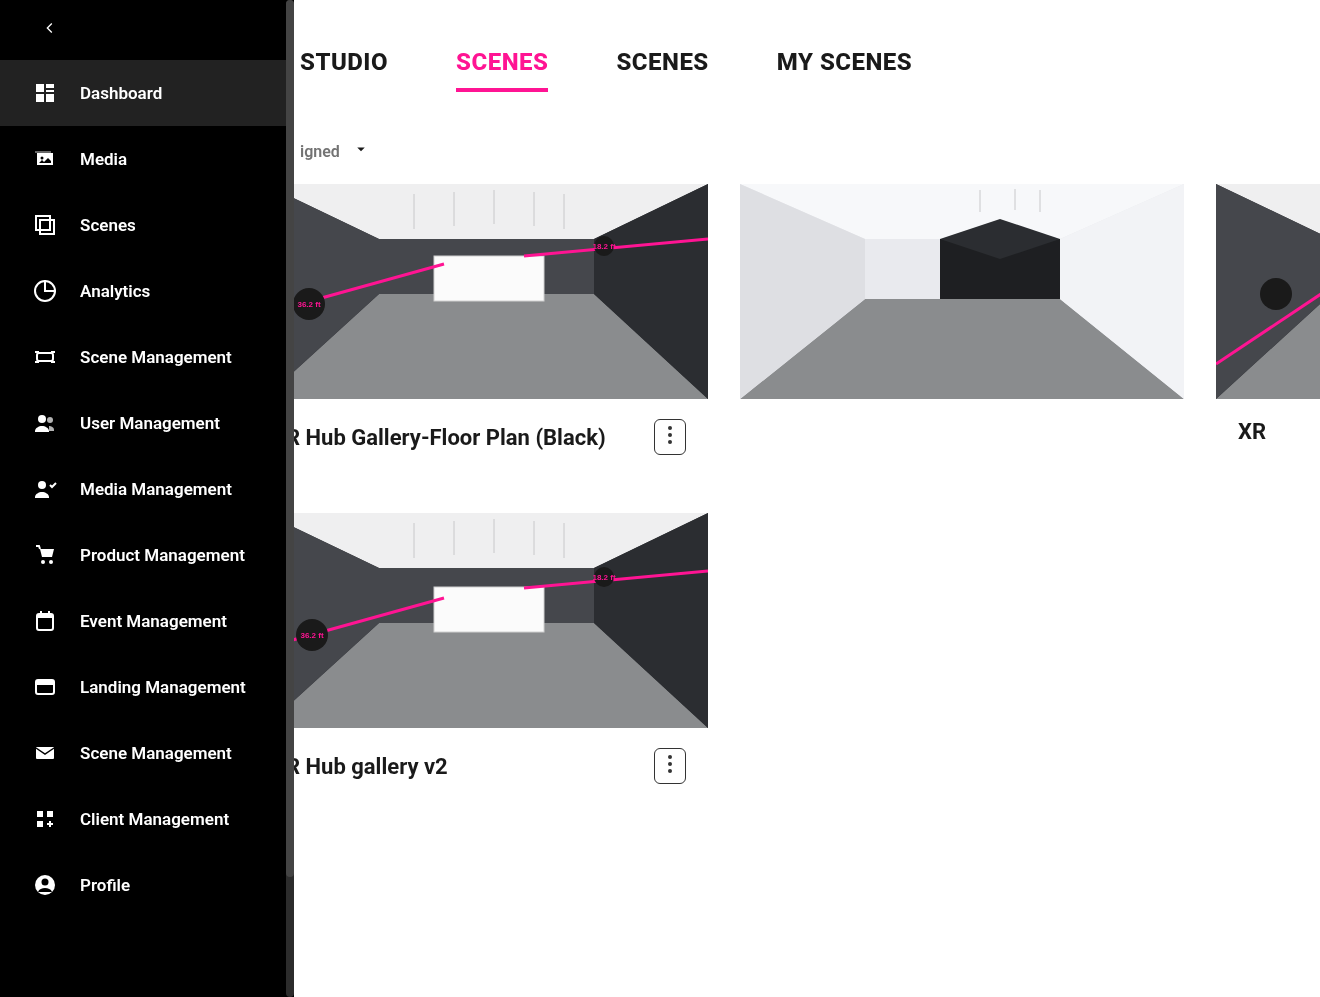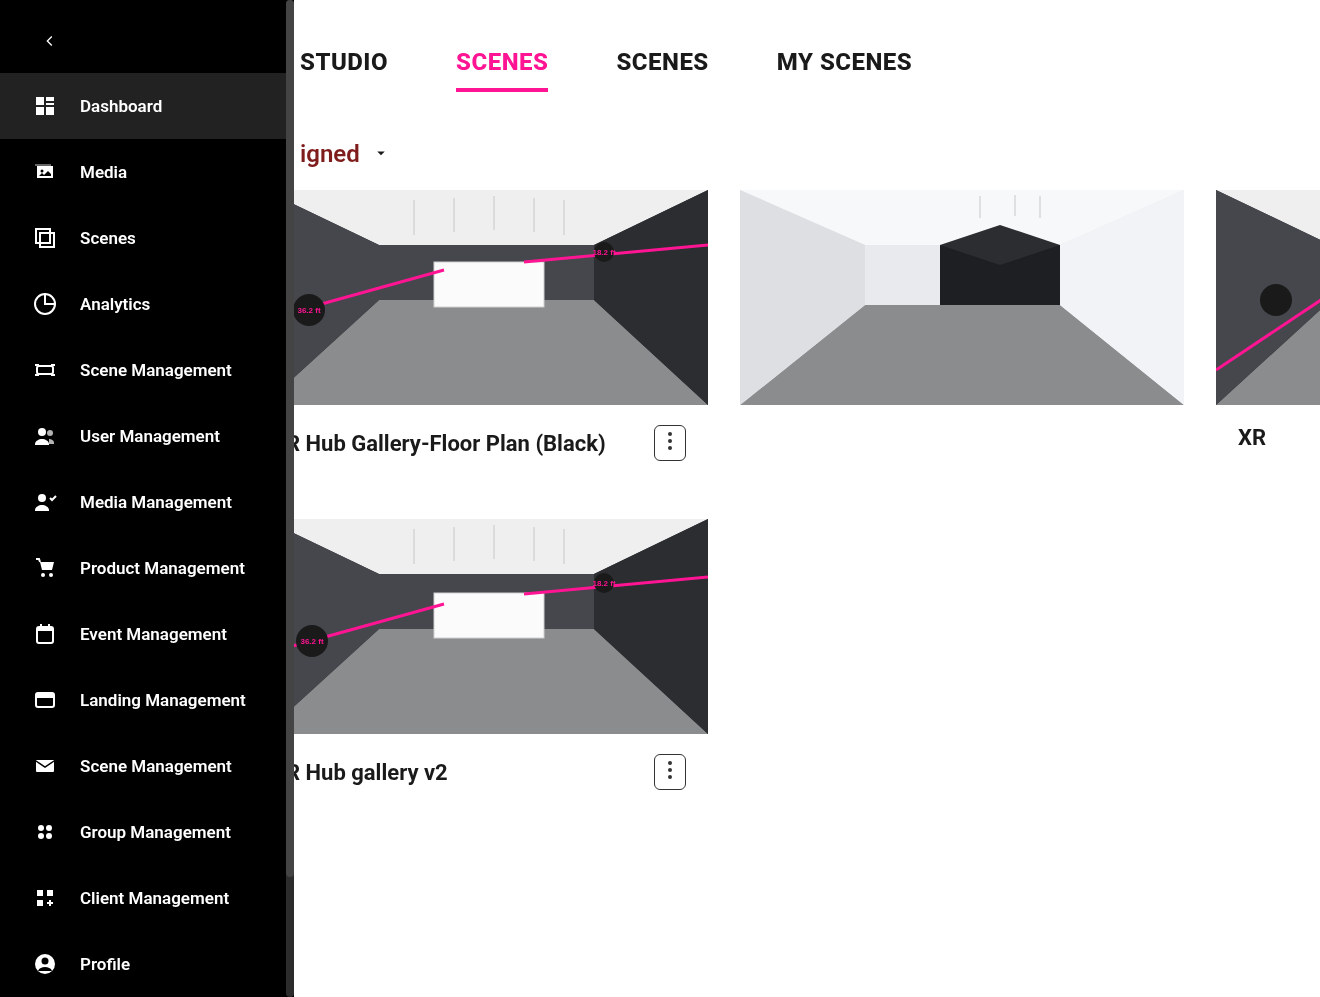--- a/index.html
+++ b/index.html
@@ -14,21 +14,20 @@
 
   
   .sidebar {
     width: 294px;
     background: #000;
     color: #fff;
     display: flex;
     flex-direction: column;
     position: relative;
     z-index: 100;
-    justify-content: flex-end;
   }
   .sidebar-scroll {
     position: absolute;
     right: 0; top: 0; bottom: 0;
     width: 8px;
     background: #2c2c2c;
     border-radius: 4px;
   }
   .sidebar-scroll-thumb {
     position: absolute;
@@ -96,23 +95,23 @@
 
   
   .filter-row {
     padding: 0 6px;
     margin-bottom: 22px;
   }
   .filter-chip {
     display: inline-flex;
     align-items: center;
     gap: 12px;
-    font-size: 24px;
+    font-size: 16px;
     font-weight: 600;
-    color: #7f1d1d;
+    color: #737373;
     cursor: pointer;
   }
   .filter-chip svg { width: 18px; height: 18px; fill: #1a1a1a; }
 
   
   .cards-wrap {
     padding: 0 0 24px 0;
     margin-left: -30px;
     overflow: visible;
   }
@@ -315,31 +314,20 @@
     <div class="sidebar-item">
       <span class="icon">
         <svg viewBox="0 0 24 24">
             <rect x="3" y="6" width="18" height="12" rx="1"></rect>
             <path d="M3 7l9 6 9-6" stroke="#000" stroke-width="1.5" fill="none"></path>
           </svg>
       </span>
       <span>Scene Management</span>
     </div>
 
-    <div class="sidebar-item">
-      <span class="icon">
-        <svg viewBox="0 0 24 24">
-            <circle cx="8" cy="8" r="3"></circle>
-            <circle cx="16" cy="8" r="3"></circle>
-            <circle cx="8" cy="16" r="3"></circle>
-            <circle cx="16" cy="16" r="3"></circle>
-          </svg>
-      </span>
-      <span>Group Management</span>
-    </div>
 
     <div class="sidebar-item">
       <span class="icon">
         <svg viewBox="0 0 24 24">
             <rect x="4" y="4" width="6" height="6"></rect>
             <rect x="14" y="4" width="6" height="6"></rect>
             <rect x="4" y="14" width="6" height="6"></rect>
             <path d="M17 14v6m-3-3h6" stroke="#fff" stroke-width="2"></path>
           </svg>
       </span>

